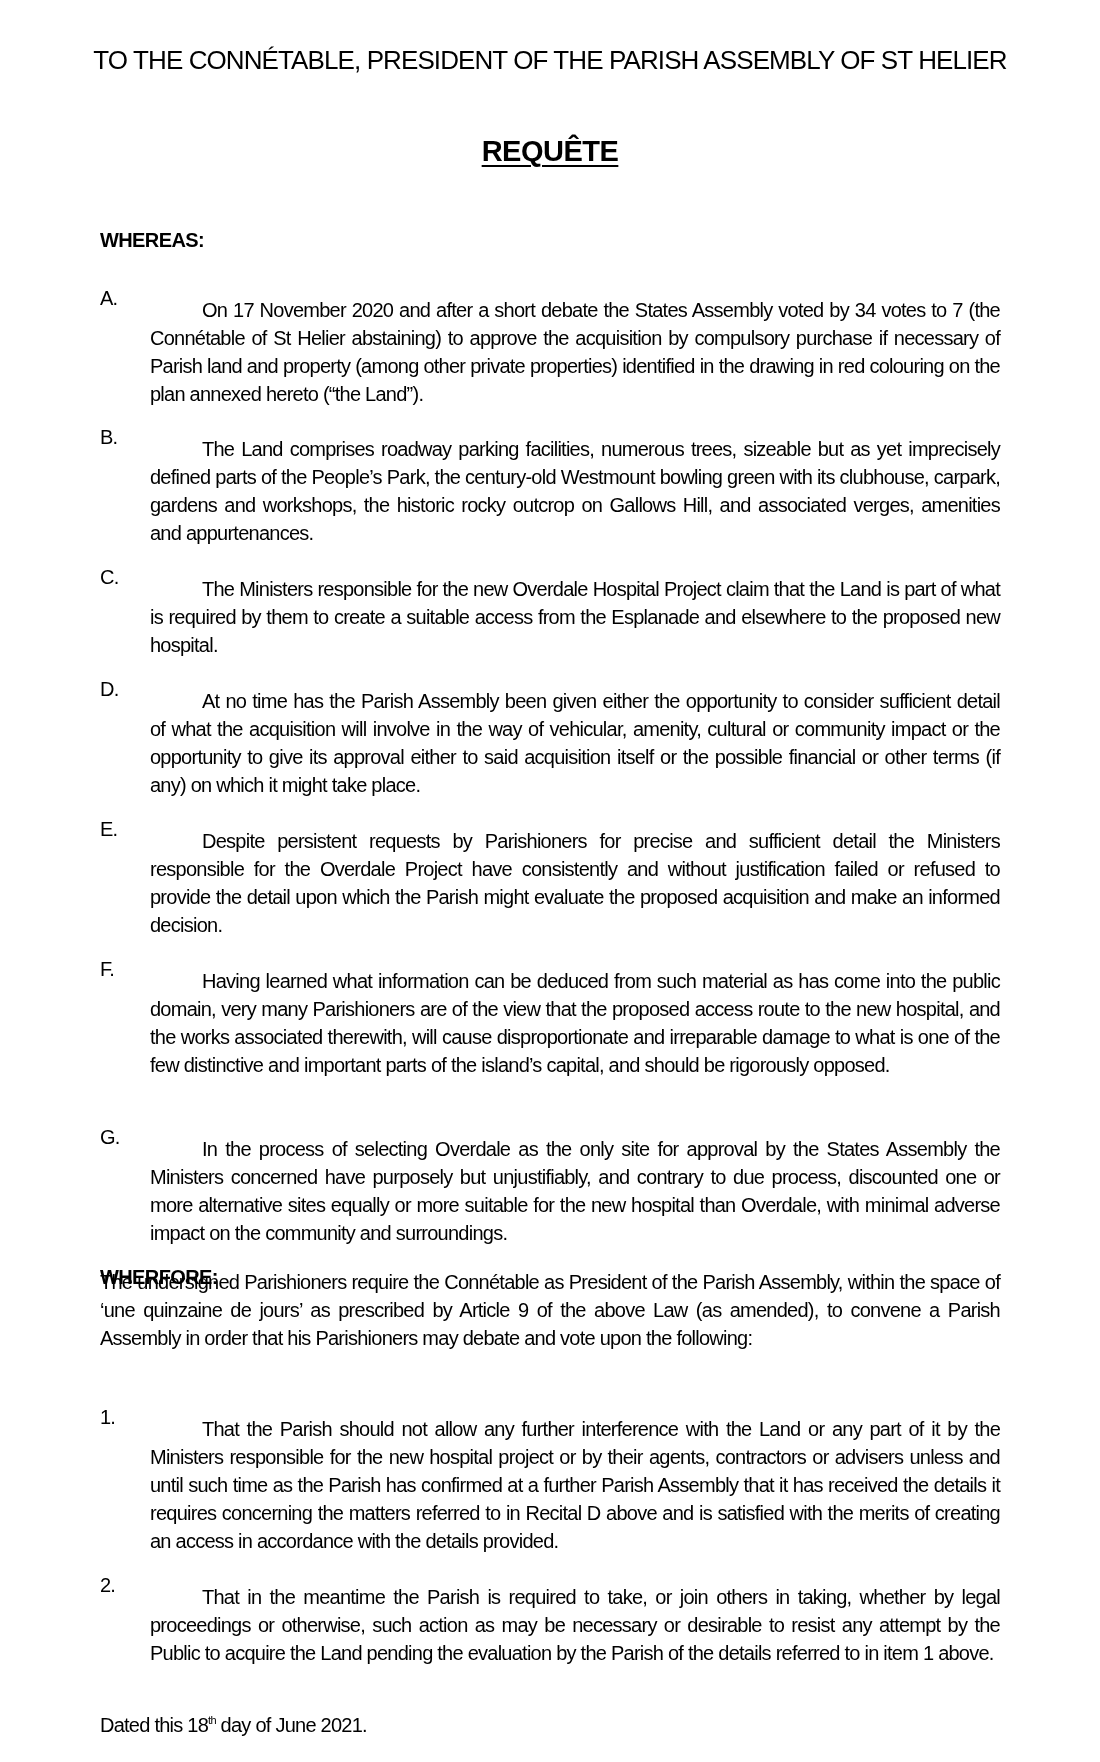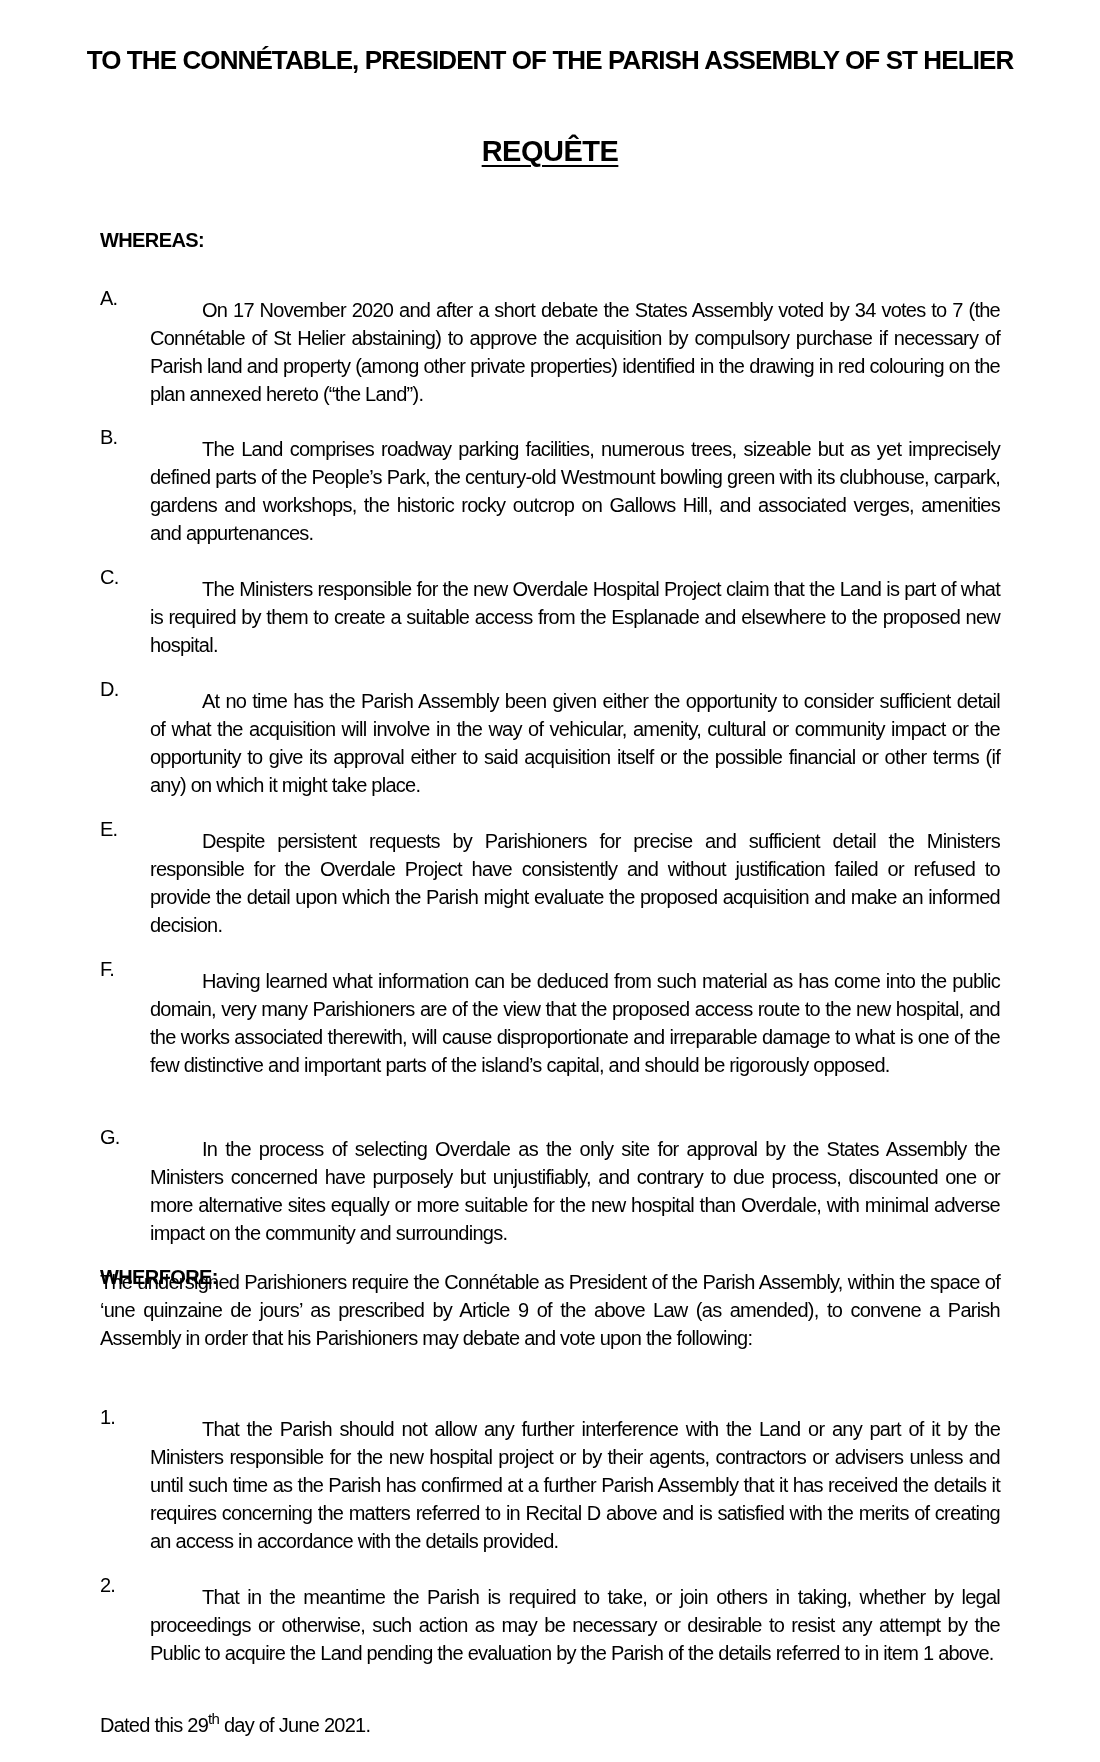--- a/index.html
+++ b/index.html
@@ -1,25 +1,25 @@
 <!DOCTYPE html>
 <html><head>
 <meta charset="utf-8">
 <style>
   html, body { margin: 0; padding: 0; background: #ffffff; }
   body { width: 1100px; height: 1762px; position: relative; overflow: hidden; color: #000; font-family: "Liberation Sans", sans-serif; }
-  .title { position: absolute; left: 0; width: 1100px; top: 44px; text-align: center; font-weight: bold; font-size: 26px; line-height: 32px; letter-spacing: -0.9px; }
+  .title { position: absolute; left: 0; width: 1100px; top: 44px; text-align: center; font-weight: normal; font-size: 26px; line-height: 32px; letter-spacing: -0.9px; }
   .heading { position: absolute; left: 0; width: 1100px; top: 134px; text-align: center; font-weight: bold; font-size: 29px; line-height: 34px; text-decoration: underline; text-underline-offset: 4px; text-decoration-thickness: 2px; letter-spacing: -0.5px; }
   .label { position: absolute; left: 100px; font-weight: bold; font-size: 20px; line-height: 28px; letter-spacing: -0.6px; text-align: right; }
   .para { position: absolute; left: 100px; width: 900px; font-size: 20px; line-height: 28px; letter-spacing: -0.75px; word-spacing: 0px; }
   .para .marker { position: absolute; left: 0; top: 0; }
   .para .body { margin-left: 50px; text-align: justify; text-align-last: left; margin-top: 12px; }
   .para .first { display: inline-block; width: 52px; }
   .plain { position: absolute; left: 100px; width: 900px; font-size: 20px; line-height: 28px; letter-spacing: -0.75px; text-align: justify; text-align-last: left; }
-  sup { font-size: 15px; line-height: 0; vertical-align: 8px; }
+  sup { font-size: 11px; line-height: 0; vertical-align: 8px; }
 </style>
 </head>
 <body>
 
 <div class="title">TO THE CONNÉTABLE, PRESIDENT OF THE PARISH ASSEMBLY OF ST HELIER</div>
 <div class="heading">REQUÊTE</div>
 
 <div class="label" style="top:226px">WHEREAS:</div>
 
 <div class="para" style="top:284px">
@@ -63,13 +63,13 @@
 <div class="para" style="top:1403px">
   <span class="marker">1.</span>
   <div class="body"><span class="first"></span><span>That the Parish should not allow any further interference with the Land or any part of it by the Ministers responsible for the new hospital project or by their agents, contractors or advisers unless and until such time as the Parish has confirmed at a further Parish Assembly that it has received the details it requires concerning the matters referred to in Recital D above and is satisfied with the merits of creating an access in accordance with the details provided.</span></div>
 </div>
 
 <div class="para" style="top:1571px">
   <span class="marker">2.</span>
   <div class="body"><span class="first"></span><span>That in the meantime the Parish is required to take, or join others in taking, whether by legal proceedings or otherwise, such action as may be necessary or desirable to resist any attempt by the Public to acquire the Land pending the evaluation by the Parish of the details referred to in item 1 above.</span></div>
 </div>
 
-<div class="plain" style="top:1711px"><span>Dated this 29</span><sup>th</sup><span> day of June 2021.</span></div>
+<div class="plain" style="top:1711px"><span>Dated this 18</span><sup>th</sup><span> day of June 2021.</span></div>
 
 </body></html>

